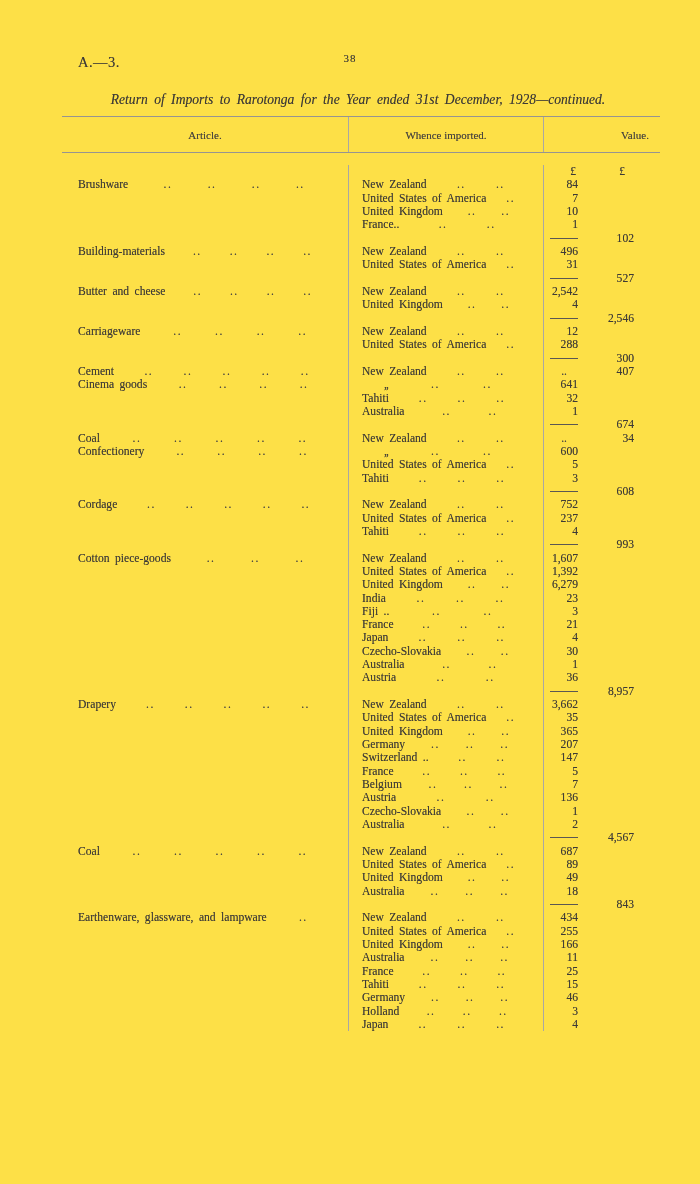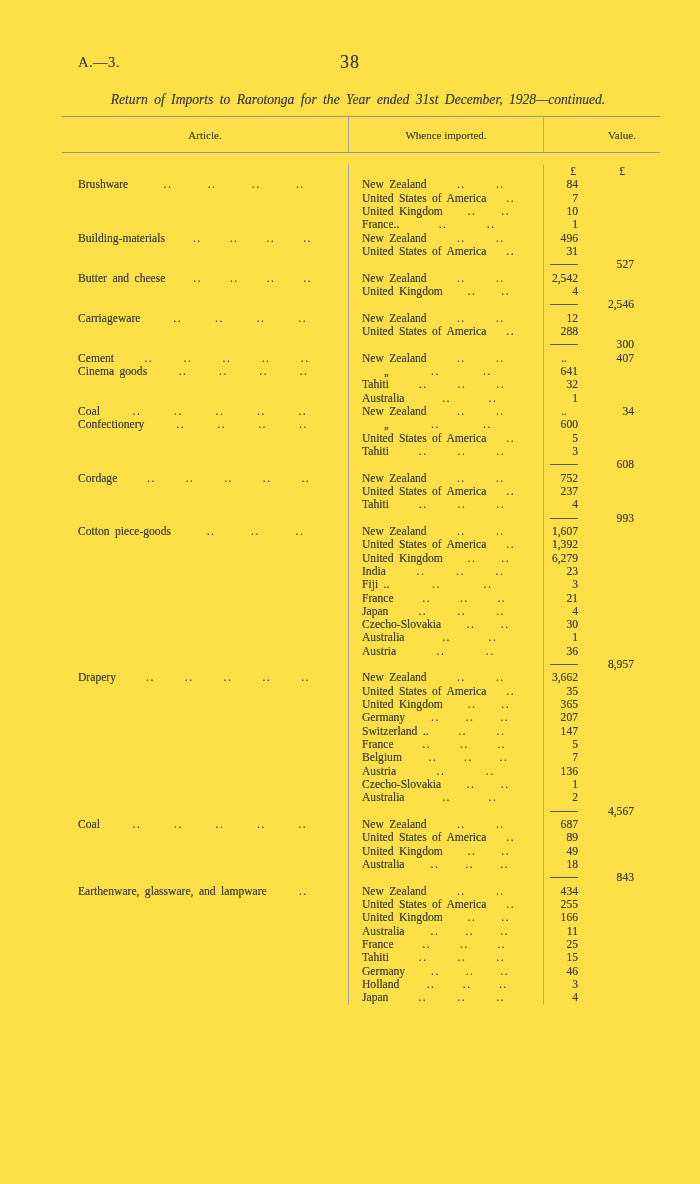--- a/index.html
+++ b/index.html
@@ -7,36 +7,36 @@
     width:700px;height:1184px;
     background:#e9e9e7;
     font-family:"Liberation Serif","DejaVu Serif",serif;
   }
   .page{
     position:relative;width:700px;height:1184px;
     background:#fde047;color:#3d3a36;overflow:hidden;
     text-shadow:0 0 .45px rgba(70,66,60,.55);
   }
   .doc-ref{position:absolute;left:78px;top:54px;font-size:14.5px;letter-spacing:.5px;}
-  .page-num{position:absolute;left:0;top:52px;width:700px;text-align:center;font-size:18px;letter-spacing:1px;}
+  .page-num{position:absolute;left:0;top:52px;width:700px;text-align:center;font-size:11px;letter-spacing:1px;}
   .title{
     position:absolute;left:0;top:92px;width:700px;text-align:center;
     font-style:italic;font-size:13.6px;word-spacing:3px;padding-left:16px;box-sizing:border-box;
   }
   .table{position:absolute;left:62px;top:116px;width:598px;}
   .thead{
     display:flex;height:35px;
     border-top:1px solid #979490;border-bottom:1px solid #979490;
     font-size:11px;color:#45423e;
   }
   .th{display:flex;align-items:center;justify-content:center;box-sizing:border-box;}
   .th-article{width:286px;}
   .th-whence{width:195px;border-left:1px solid #aaa7a2;font-family:Liberation Serif, serif;}
   .th-value{width:117px;border-left:1px solid #aaa7a2;position:relative;}
-  .th-value span{position:relative;left:20px;}
+  .th-value span{position:relative;left:33px;}
   .tbody{padding-top:12px;padding-bottom:6px;font-size:11.6px;}
   .line{display:flex;height:13.34px;line-height:13.3px;white-space:nowrap;}
   .cell{box-sizing:border-box;}
   .cell-art{width:286px;padding-left:16px;padding-right:8px;display:flex;}
   .cell-whence{width:195px;border-left:1px solid #aaa7a2;padding-left:13px;padding-right:8px;display:flex;}
   .cell-item{width:35px;border-left:1px solid #aaa7a2;text-align:right;}
   .cell-total{width:82px;text-align:right;padding-right:26px;}
   .leaders{flex:1;display:flex;justify-content:space-evenly;color:#4c4944;overflow:hidden;}
   .dotpair{letter-spacing:1.5px;}
   .wname{word-spacing:2.5px;}
@@ -119,20 +119,26 @@
             <span class="wname">France..</span>
             <div class="leaders" style="display: flex;">
               <span class="dotpair">..</span>
               <span class="dotpair">..</span>
             </div>
           </div>
           <div class="cell cell-item">1</div>
           <div class="cell cell-total"></div>
         </div>
         <div class="line">
+          <div class="cell cell-art"></div>
+          <div class="cell cell-whence"></div>
+          <div class="cell cell-item"><span class="dash"></span></div>
+          <div class="cell cell-total">102</div>
+        </div>
+        <div class="line">
           <div class="cell cell-art">
             <span class="art-name">Building-materials</span>
             <div class="leaders" style="display: flex;">
               <span class="dotpair">..</span>
               <span class="dotpair">..</span>
               <span class="dotpair">..</span>
               <span class="dotpair">..</span>
             </div>
           </div>
           <div class="cell cell-whence">
@@ -295,20 +301,26 @@
           <div class="cell cell-art"></div>
           <div class="cell cell-whence">
             <span class="wname">Australia</span>
             <div class="leaders" style="display: flex;">
               <span class="dotpair">..</span>
               <span class="dotpair">..</span>
             </div>
           </div>
           <div class="cell cell-item">1</div>
           <div class="cell cell-total"></div>
+        </div>
+        <div class="line">
+          <div class="cell cell-art"></div>
+          <div class="cell cell-whence"></div>
+          <div class="cell cell-item"><span class="dash"></span></div>
+          <div class="cell cell-total">674</div>
         </div>
         <div class="line">
           <div class="cell cell-art">
             <span class="art-name">Coal</span>
             <div class="leaders" style="display: flex;">
               <span class="dotpair">..</span>
               <span class="dotpair">..</span>
               <span class="dotpair">..</span>
               <span class="dotpair">..</span>
               <span class="dotpair">..</span>

